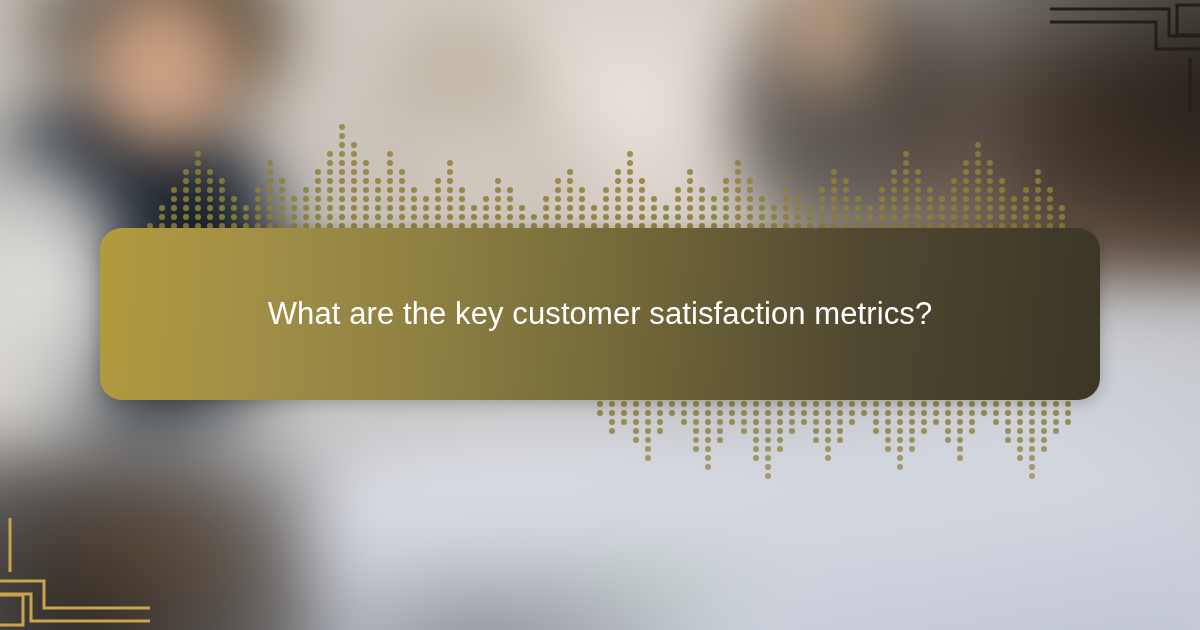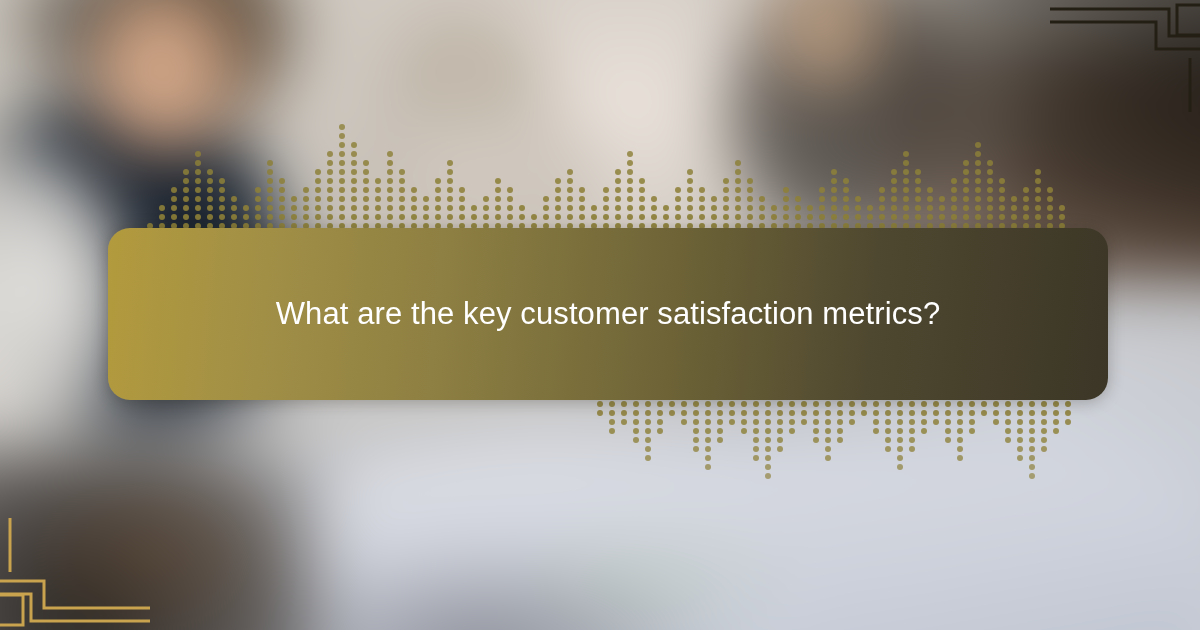--- a/index.html
+++ b/index.html
@@ -145,21 +145,21 @@
   
   #waveform {
     position: absolute;
     left: 0; top: 0;
     width: 1200px; height: 630px;
   }
 
   
   #question-card {
     position: absolute;
-    left: 108px;
+    left: 100px;
     top: 228px;
     width: 1000px;
     height: 172px;
     border-radius: 22px;
     background: linear-gradient(95deg, #b29a3d 0%, #a18f46 16%, #8d7f42 34%, #6b6136 58%, #4f4830 76%, #3b3626 100%);
     display: flex;
     align-items: center;
     justify-content: center;
     box-shadow: 0 2px 16px rgba(30,26,16,0.28);
   }

